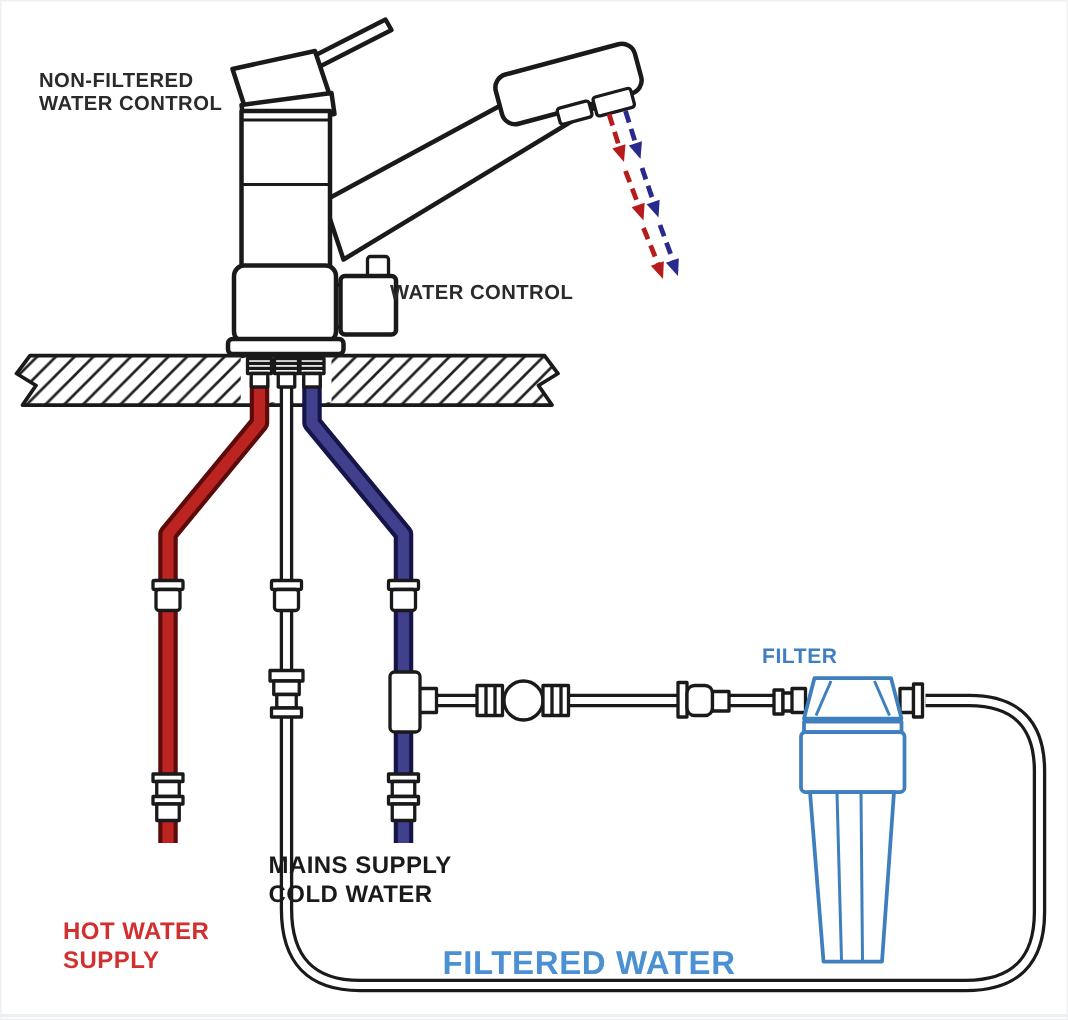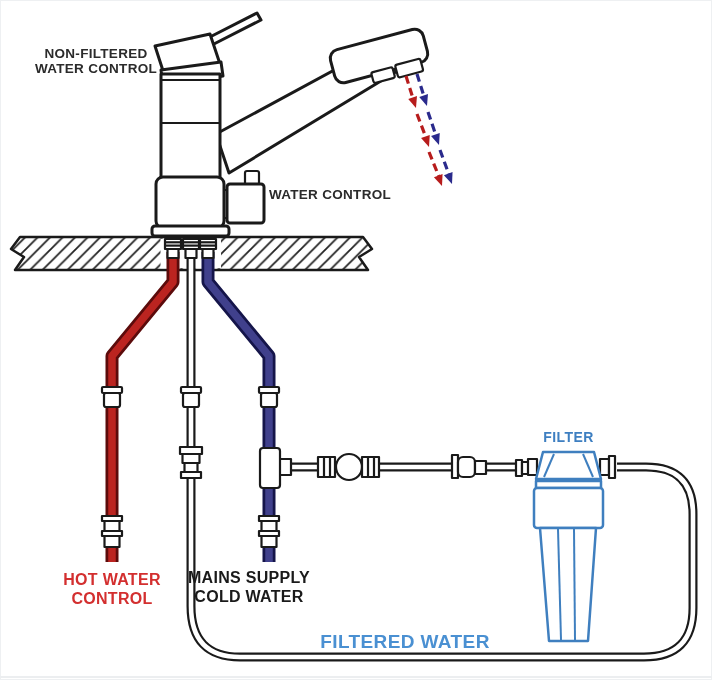--- a/index.html
+++ b/index.html
@@ -2,27 +2,27 @@
 <html style="--line: #1a1a1a; --hot_pipe: #bb2420; --hot_pipe_edge: #5c0b0b; --cold_pipe: #40408c; --cold_pipe_edge: #15154a; --filter_outline: #3f7fbf; --filter_label_color: #3e7fc1; --filtered_water_label_color: #4a90d2; --hot_label_color: #d32f2f; --cold_label_color: #1a1a1a; --control_label_color: #2b2b2b; --spray_red: #b71c1c; --spray_blue: #2a2a8c;"><head>
 <meta charset="utf-8">
 <style>
   html,body{margin:0;padding:0;background:#fff;}
   .stage{
     position:relative;width:712px;height:680px;background:#fff;overflow:hidden;
     font-family:"Liberation Sans",sans-serif;
     box-shadow:inset 0 0 0 1px #eef0f2;
   }
   .stage svg{position:absolute;left:0;top:0;}
-  .lbl{position:absolute;text-align:center;font-weight:bold;letter-spacing:.3px;}
+  .lbl{position:absolute;text-align:left;font-weight:bold;letter-spacing:.3px;}
   .lbl-ctrl{font-size:13.5px;line-height:15px;color:var(--control_label_color,#2b2b2b);}
   .lbl-supply{font-size:16px;line-height:19px;}
-  .lbl-hot{color:var(--hot_label_color,#d32f2f);}
+  .lbl-hot{color:var(--hot_label_color,#d32f2f);margin-top:42px;}
   .lbl-cold{color:var(--cold_label_color,#1a1a1a);}
   .lbl-filter{font-size:14px;line-height:20px;color:var(--filter_label_color,#3e7fc1);letter-spacing:.4px;}
-  .lbl-filtered-water{font-size:19px;line-height:20px;color:var(--filtered_water_label_color,#4a90d2);letter-spacing:.4px;}
+  .lbl-filtered-water{font-size:22px;line-height:20px;color:var(--filtered_water_label_color,#4a90d2);letter-spacing:.4px;}
 
   
   .blk{fill:#fff;stroke:var(--line,#1a1a1a);stroke-width:3;stroke-linejoin:round;}
   .blk2{fill:#fff;stroke:var(--line,#1a1a1a);stroke-width:2.2;stroke-linejoin:round;}
   .thin{stroke:var(--line,#1a1a1a);stroke-width:2;fill:none;}
   .counter-edge{fill:none;stroke:var(--line,#1a1a1a);stroke-width:2.5;stroke-linejoin:round;}
   .hotE{fill:none;stroke:var(--hot_pipe_edge,#5c0b0b);stroke-width:13;stroke-linejoin:round;}
   .hotC{fill:none;stroke:var(--hot_pipe,#bb2420);stroke-width:7.5;stroke-linejoin:round;}
   .coldE{fill:none;stroke:var(--cold_pipe_edge,#15154a);stroke-width:13;stroke-linejoin:round;}
   .coldC{fill:none;stroke:var(--cold_pipe,#40408c);stroke-width:7.5;stroke-linejoin:round;}
@@ -226,21 +226,21 @@
     <div>NON-FILTERED</div>
     <div>WATER CONTROL</div>
   </div>
 
   <div class="lbl lbl-ctrl" style="left:260px;top:187px;width:140px">
     <div>WATER CONTROL</div>
   </div>
 
   <div class="lbl lbl-supply lbl-hot" style="left:42px;top:570px;width:140px">
     <div>HOT WATER</div>
-    <div>CONTROL</div>
+    <div>SUPPLY</div>
   </div>
 
   <div class="lbl lbl-supply lbl-cold" style="left:179px;top:568px;width:140px">
     <div>MAINS SUPPLY</div>
     <div>COLD WATER</div>
   </div>
 
   <div class="lbl lbl-filter" style="left:508px;top:427px;width:121px">FILTER</div>
 
   <div class="lbl lbl-filtered-water" style="left:295px;top:632px;width:220px">FILTERED WATER</div>

